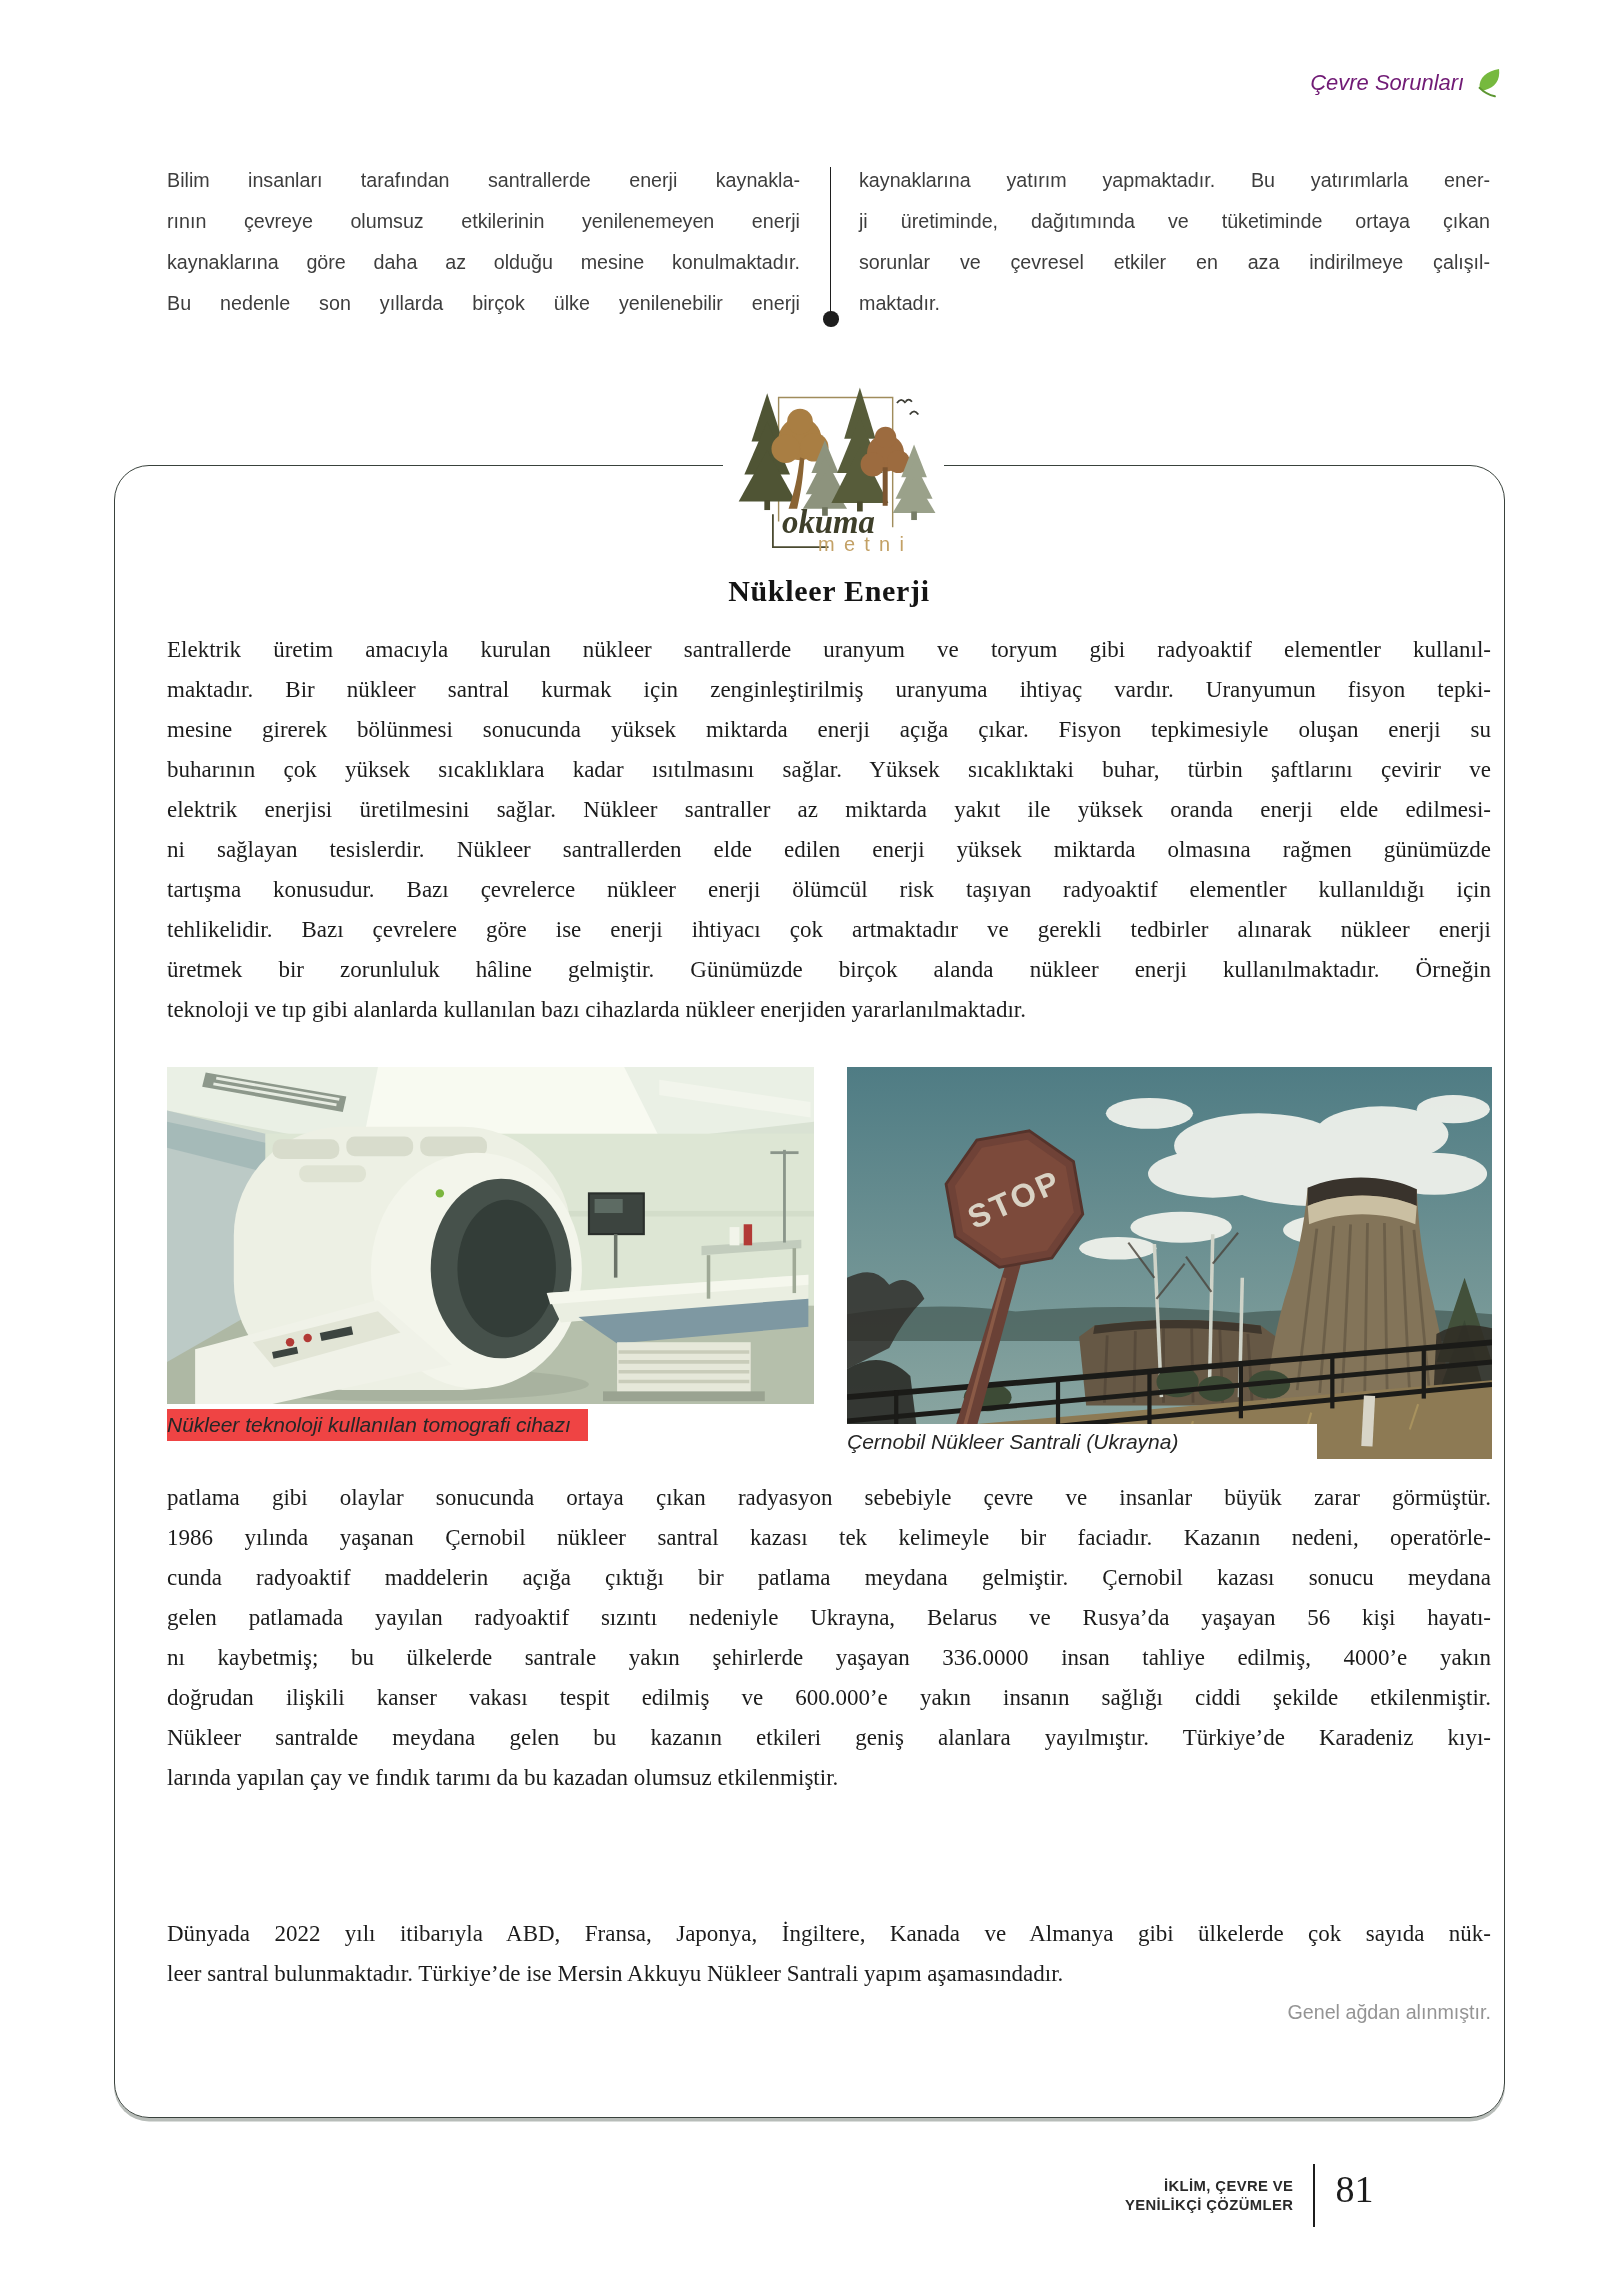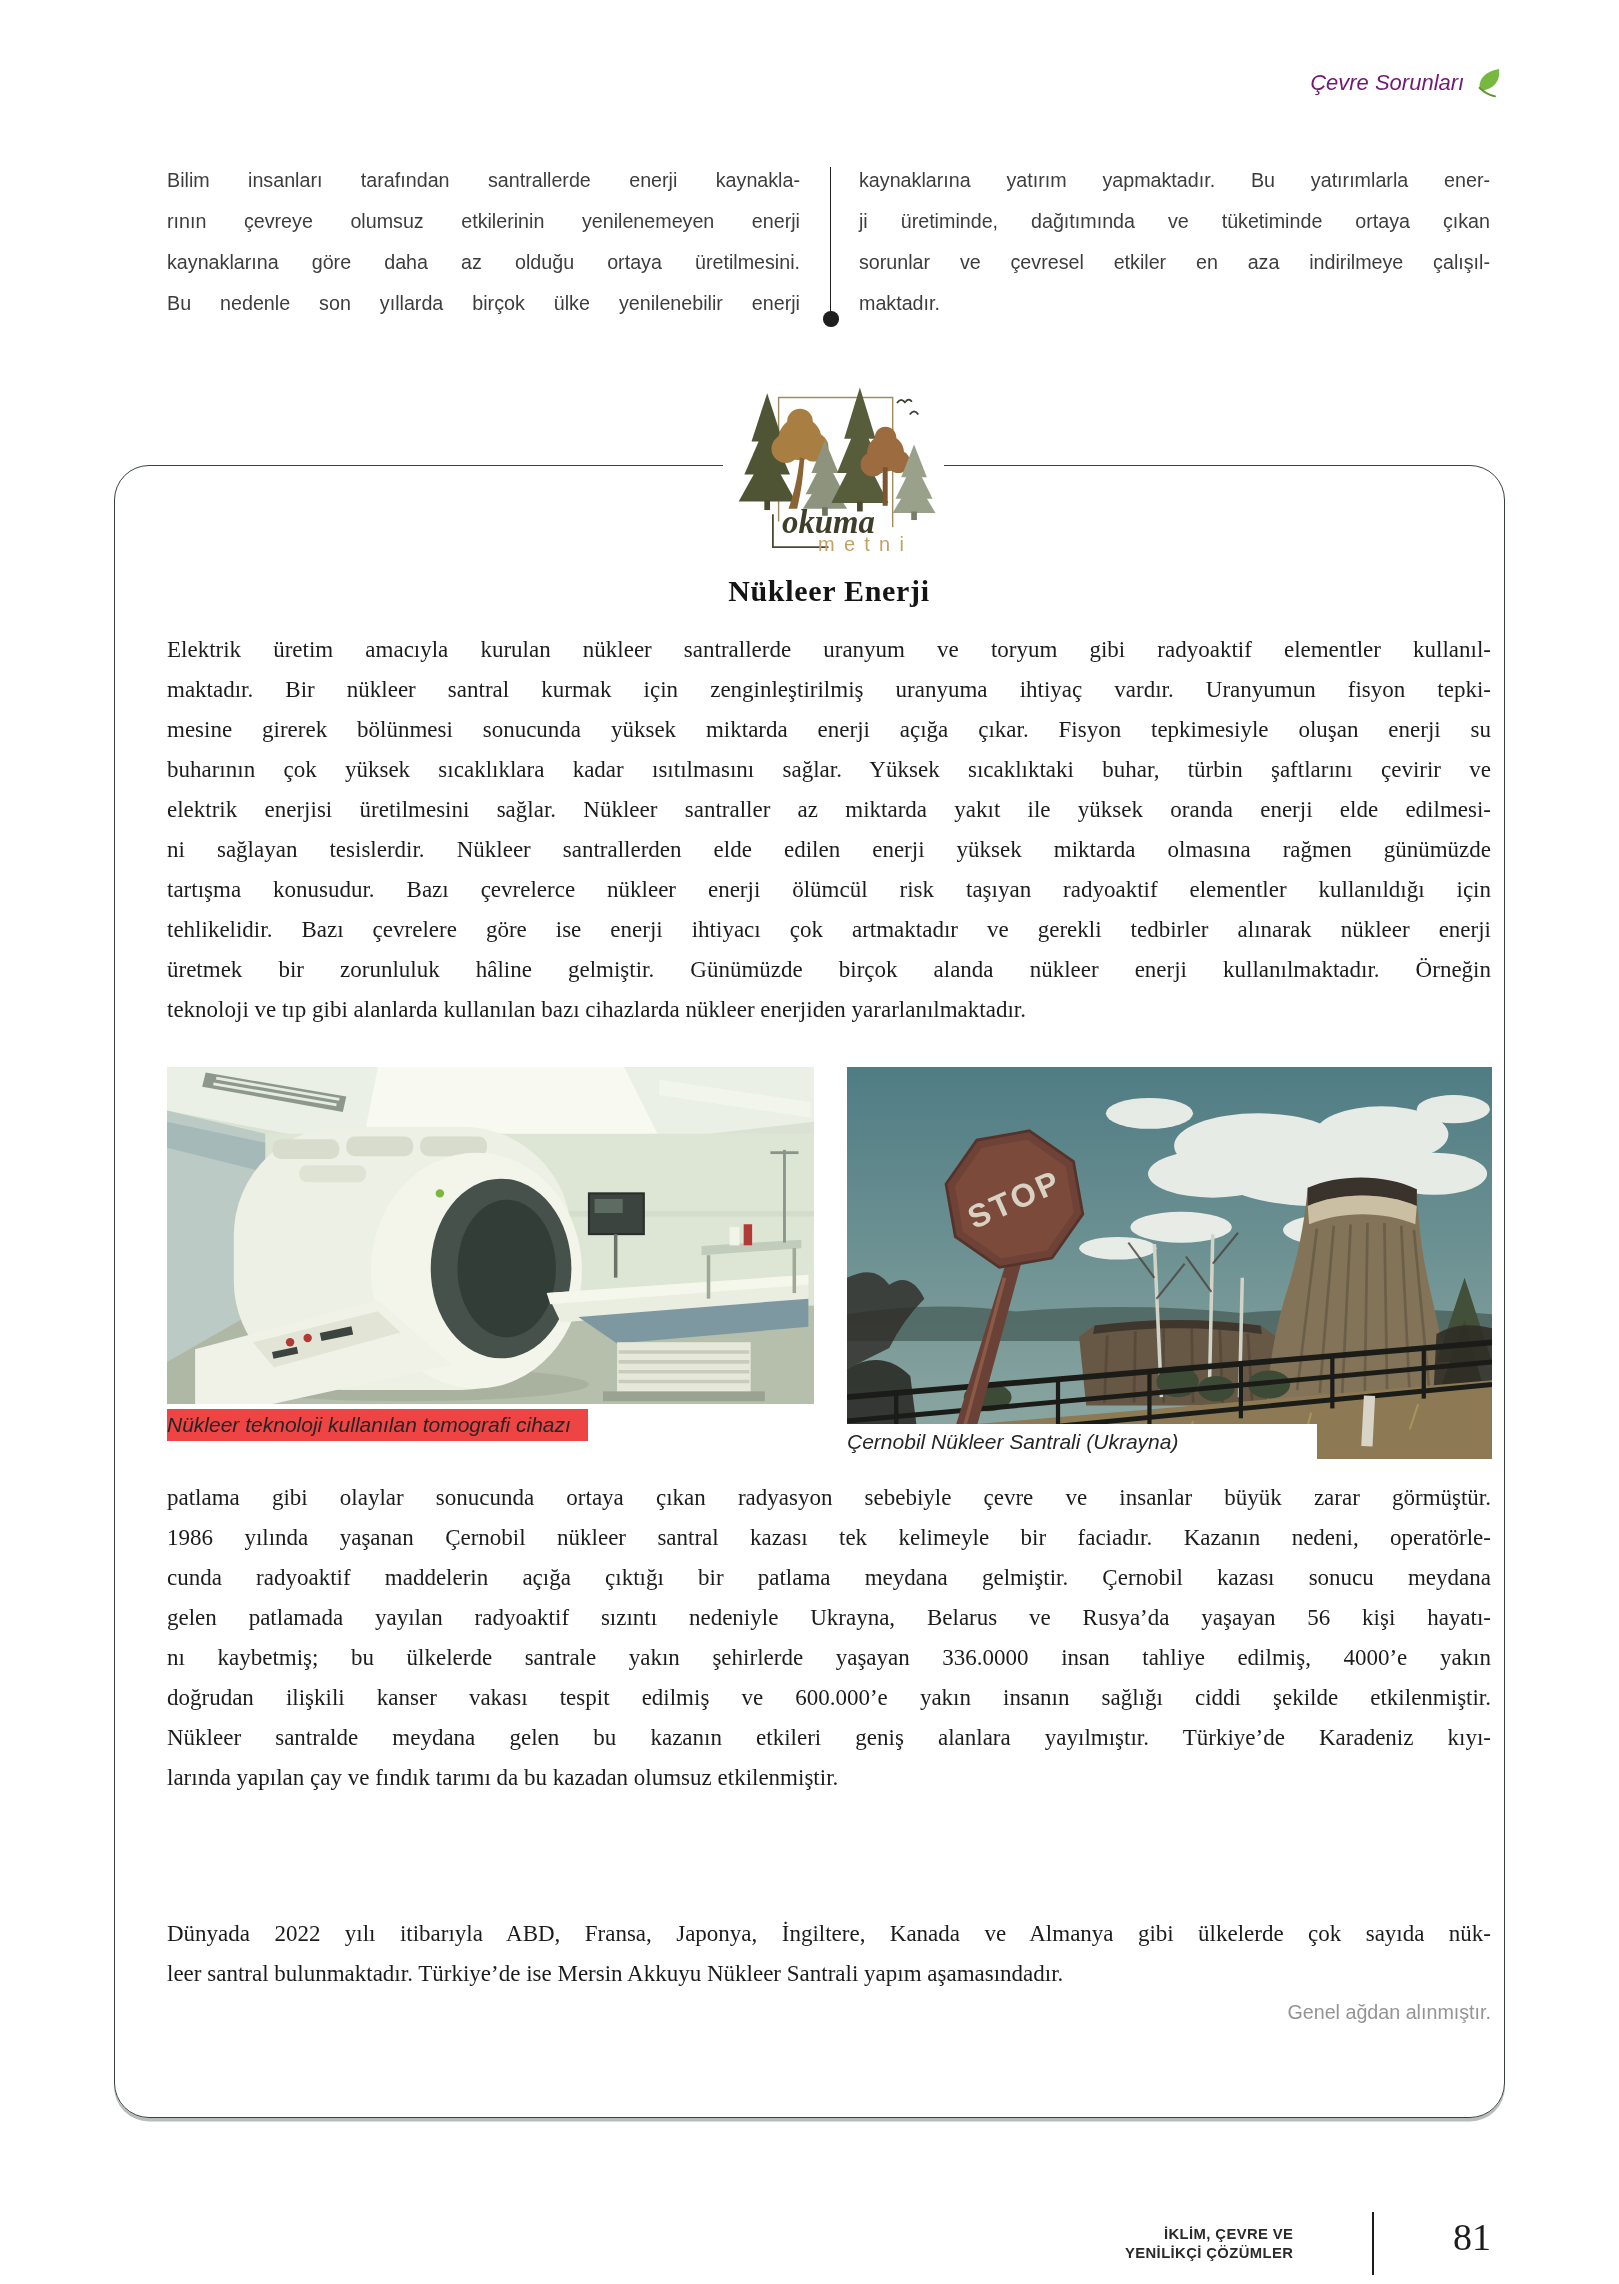--- a/index.html
+++ b/index.html
@@ -53,21 +53,21 @@
   .cap-left { position:absolute; left:167px; top:1409px; background:#ef4444; padding-right:17px; height:32px; line-height:32px; }
   .cap-band {
     position:absolute; left:0; bottom:0; width:470px; height:35px; background:#ffffff;
     display:flex; align-items:center;
   }
   
   .source-note {
     position:absolute; left:167px; top:2001px; width:1324px; text-align:right;
     font-family:"Liberation Sans", sans-serif; font-size:19.7px; color:#949494;
   }
-  .page-footer { position:absolute; top:2164px; left:1125px; width:366px; display:flex; justify-content:space-between; align-items:center; gap:20px;margin-top:48px; }
+  .page-footer { position:absolute; top:2164px; left:1125px; width:366px; display:flex; justify-content:flex-start; align-items:center; gap:20px; }
   .footer-series {
     font-family:"Liberation Sans", sans-serif; font-size:14.8px; font-weight:600; color:#2a2a2a;
     text-align:right; line-height:19px; letter-spacing:0.4px;
   }
   .footer-rule { width:2.1px; height:63px; background:#1c1c1c; }
   .footer-page { font-family:"Liberation Serif", serif; font-size:38px; color:#1c1c1c; padding-bottom:12.7px; }
 </style>
 </head>
 <body>
 
@@ -77,21 +77,21 @@
     <span class="label">Çevre Sorunları</span>
     <svg class="leaf" viewBox="0 0 46 46">
       <path d="M36,3 C18,6 7,16 8,30 C9,33 12,34 16,33 C30,30 38,19 36,3 Z" fill="#76b93e"></path>
       <path d="M8,30 C12,34 20,40 30,42" stroke="#5c9630" stroke-width="3" fill="none" stroke-linecap="round"></path>
     </svg>
   </div>
 
   <div class="intro-col intro-left">
       <div class="tline">Bilim insanları tarafından santrallerde enerji kaynakla-</div>
       <div class="tline">rının çevreye olumsuz etkilerinin yenilenemeyen enerji</div>
-      <div class="tline">kaynaklarına göre daha az olduğu ortaya üretilmesini.</div>
+      <div class="tline">kaynaklarına göre daha az olduğu mesine konulmaktadır.</div>
       <div class="tline">Bu nedenle son yıllarda birçok ülke yenilenebilir enerji</div>
     </div>
   <div class="intro-col intro-right">
       <div class="tline">kaynaklarına yatırım yapmaktadır. Bu yatırımlarla ener-</div>
       <div class="tline">ji üretiminde, dağıtımında ve tüketiminde ortaya çıkan</div>
       <div class="tline">sorunlar ve çevresel etkiler en aza indirilmeye çalışıl-</div>
       <div class="tline tline-last">maktadır.</div>
     </div>
   <div class="col-divider"></div>
   <div class="col-dot"></div>

